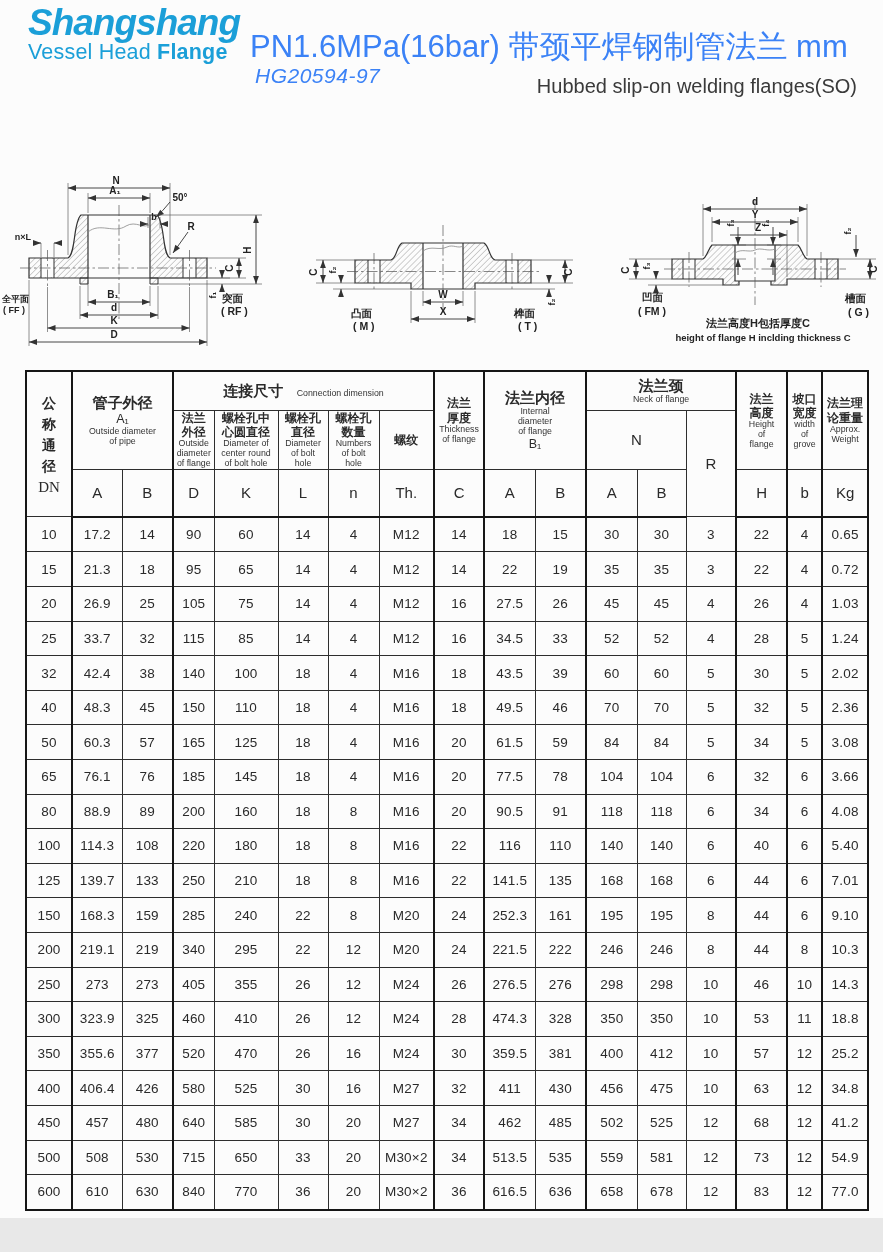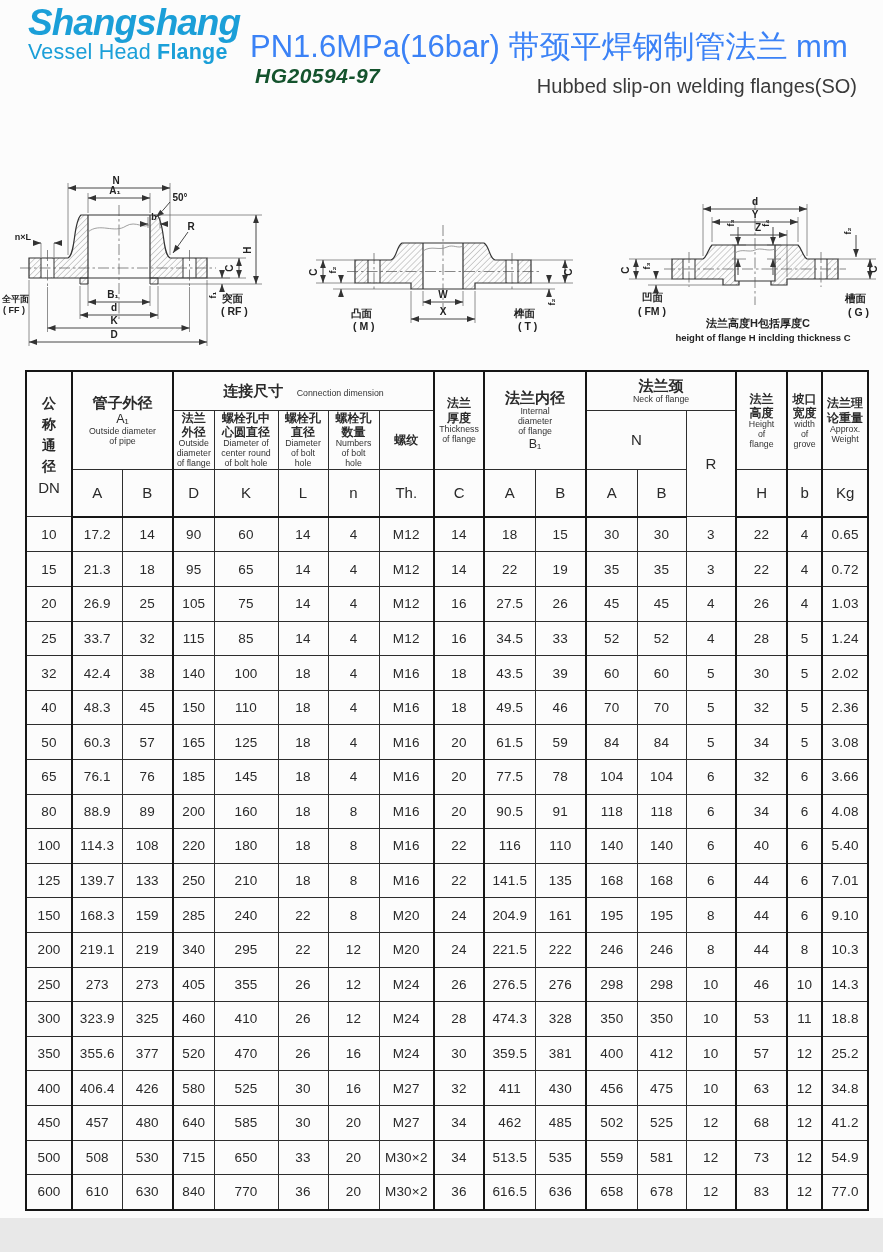--- a/index.html
+++ b/index.html
@@ -4,21 +4,21 @@
 <style>
   html,body{margin:0;padding:0;background:#e8e8e8;}
   .page{position:relative;width:883px;height:1218px;background:#fcfcfc;overflow:hidden;
         font-family:"Liberation Sans","DejaVu Sans",sans-serif;color:#2a2a2a;}
   
   .logo{position:absolute;left:28px;top:4px;line-height:1;}
   .logo-name{font-size:37px;font-weight:bold;font-style:italic;letter-spacing:-1px;}
   .logo-tag{font-size:21.5px;margin-top:1px;letter-spacing:0.2px;}
   .logo-tag .bold{font-weight:bold;}
   .title-main{position:absolute;left:250px;top:26px;font-size:31px;font-weight:400;color:#3b82f6;white-space:nowrap;}
-  .title-std{position:absolute;left:255px;top:64px;font-size:21px;font-weight:bold;font-style:italic;color:#14532d;letter-spacing:0.5px;}
+  .title-std{position:absolute;left:255px;top:64px;font-size:21px;font-weight:normal;font-style:italic;color:#3b82f6;letter-spacing:0.5px;}
   .title-sub{position:absolute;right:26px;top:67px;font-size:20px;font-weight:400;color:#3a3a3a;margin-top:8px;}
   
   .dwg{position:absolute;}
   .dwg text{font-family:"Liberation Sans","DejaVu Sans",sans-serif;}
   .dt{font-size:10px;font-weight:700;fill:#222;text-anchor:middle;}
   .dts{font-size:9px;font-weight:700;fill:#222;text-anchor:middle;}
   .cap{font-size:10.5px;font-weight:700;fill:#222;}
   .caps{font-size:9px;font-weight:700;fill:#222;}
   .note{font-size:11px;font-weight:700;fill:#222;text-anchor:middle;}
   .noten{font-size:9.5px;font-weight:700;fill:#222;text-anchor:middle;}
@@ -36,21 +36,21 @@
   .tbl tr.r1 th{height:38px;}
   .tbl tr.r2 th{height:57px;}
   .tbl tr.letters th{height:46px;font-size:15px;font-weight:400;border-bottom:2.4px solid #161616;}
   .tbl tbody td{height:33.6px;font-size:13.5px;font-weight:400;letter-spacing:0.2px;}
   .zh{font-size:12px;font-weight:700;line-height:1.18;}
   .zh-lg{font-size:15px;font-weight:700;line-height:1.2;}
   .en{font-size:8.8px;font-weight:400;line-height:1.12;color:#333;}
   .sub{font-size:12.5px;font-weight:400;line-height:1.2;}
   .pre{white-space:pre-line;}
   .zh-vert{font-size:14px;font-weight:700;line-height:1.5;white-space:pre-line;}
-  .dn-code{font-size:15px;font-weight:400;margin-top:2px;}
+  .dn-code{font-size:15px;font-weight:400;margin-top:2px;font-family:Liberation Serif, serif;}
   .bdl{border-left-width:2.2px !important;border-left-color:#161616 !important;}
   .tbl tbody td:nth-child(2),.tbl tbody td:nth-child(4),.tbl tbody td:nth-child(9),
   .tbl tbody td:nth-child(10),.tbl tbody td:nth-child(12),.tbl tbody td:nth-child(15),
   .tbl tbody td:nth-child(16),.tbl tbody td:nth-child(17){border-left-width:2.2px;border-left-color:#161616;}
   .pageno{position:absolute;left:24px;top:1218px;font-size:26px;color:#454545;letter-spacing:1px;}
 </style>
 </head>
 <body>
 
 <div class="page">
@@ -613,21 +613,21 @@
         <tr>
           <td>150</td>
           <td>168.3</td>
           <td>159</td>
           <td>285</td>
           <td>240</td>
           <td>22</td>
           <td>8</td>
           <td>M20</td>
           <td>24</td>
-          <td>204.9</td>
+          <td>252.3</td>
           <td>161</td>
           <td>195</td>
           <td>195</td>
           <td>8</td>
           <td>44</td>
           <td>6</td>
           <td>9.10</td>
         </tr>
         <tr>
           <td>200</td>

